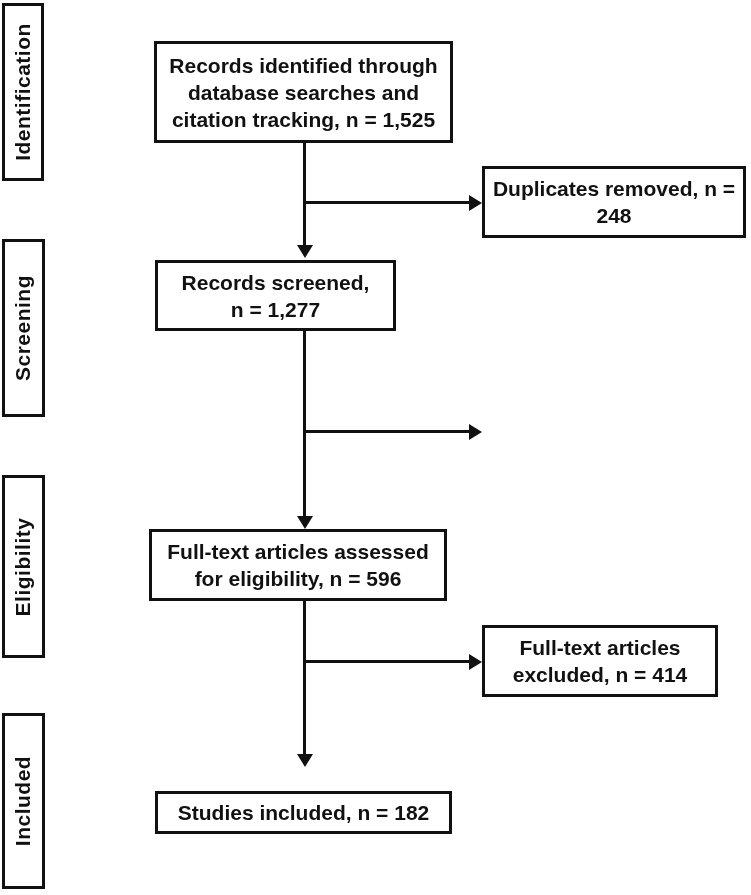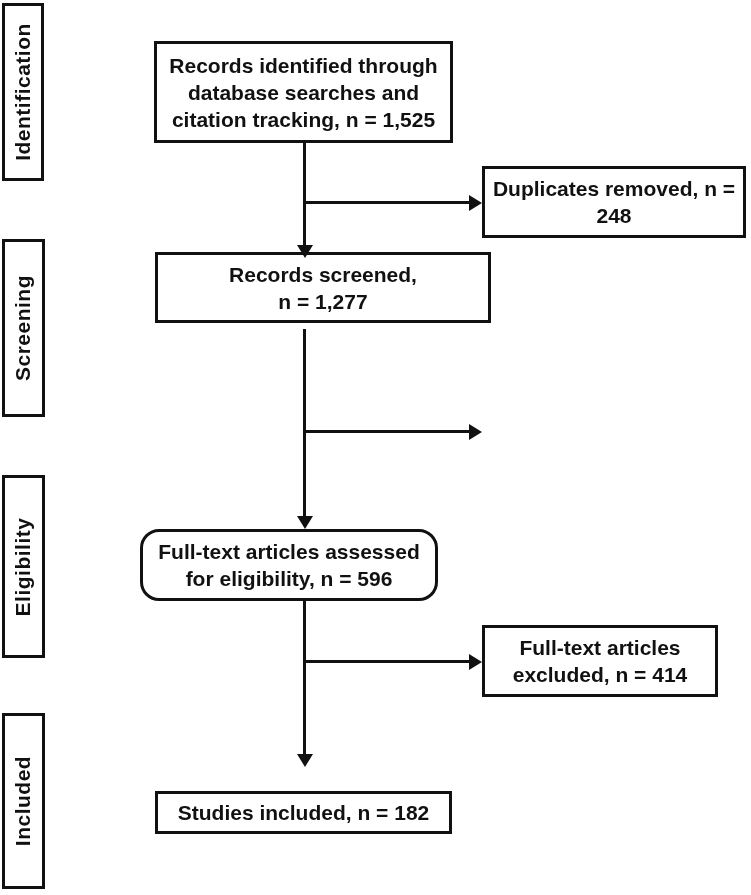--- a/index.html
+++ b/index.html
@@ -42,22 +42,22 @@
   }
   .stage-box span {
     transform: rotate(-90deg);
     white-space: nowrap;
     font-weight: 700;
     font-size: 21px;
     letter-spacing: 0.5px;
   }
   
   .b-identified { left: 154px; top: 41px;  width: 299px; height: 102px; }
-  .b-screened   { left: 155px; top: 252px; width: 336px; height: 71px;  }
-  .b-fulltext   { left: 140px; top: 529px; width: 298px; height: 72px; border-radius: 19px;  }
+  .b-screened   { left: 155px; top: 260px; width: 241px; height: 71px;  }
+  .b-fulltext   { left: 149px; top: 529px; width: 298px; height: 72px;  }
   .b-included   { left: 155px; top: 791px; width: 297px; height: 43px;  }
   
   .s-duplicates { left: 482px; top: 166px; width: 264px; height: 72px;  }
   .s-excluded   { left: 482px; top: 380px; width: 264px; height: 102px; }
   .s-ftexcluded { left: 482px; top: 625px; width: 236px; height: 72px;  }
   
   .l-identification { left: 2px; top: 3px;   width: 42px; height: 178px; }
   .l-screening      { left: 2px; top: 239px; width: 43px; height: 178px; }
   .l-eligibility    { left: 2px; top: 475px; width: 43px; height: 183px; }
   .l-included       { left: 2px; top: 713px; width: 43px; height: 176px; }

